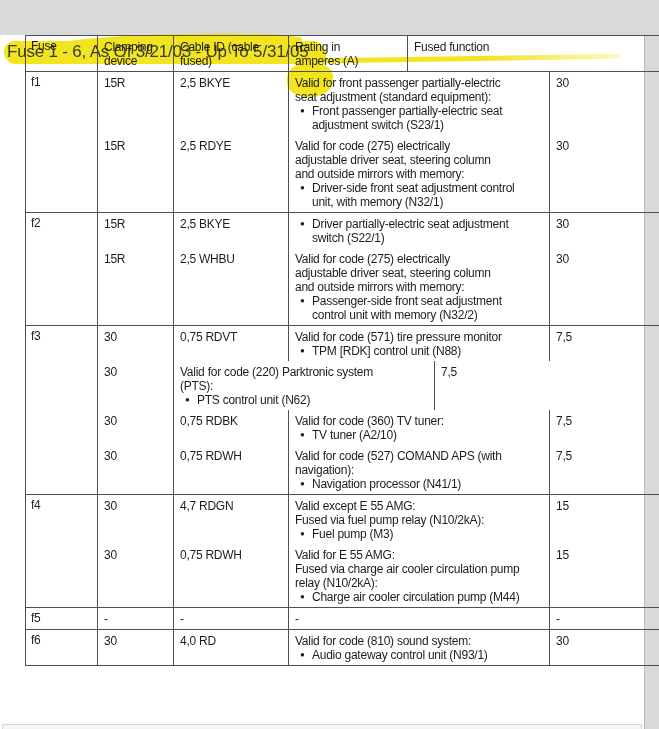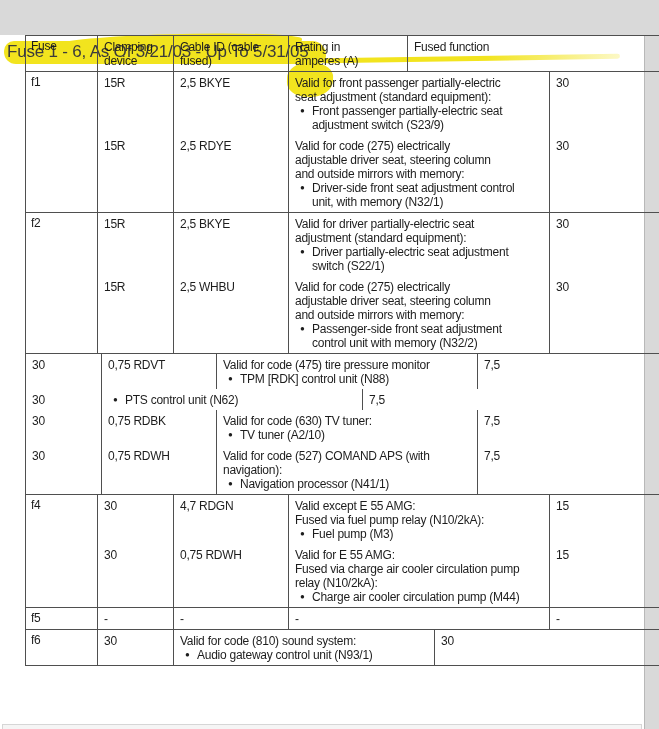--- a/index.html
+++ b/index.html
@@ -112,21 +112,21 @@
           <div class="entries">
             <div class="entry">
               <div class="cell c-clamp">15R</div>
               <div class="cell c-cable">2,5 BKYE</div>
               <div class="cell c-func">
                 <div class="intro">Valid for front passenger partially-electric
 seat adjustment (standard equipment):</div>
                 <div class="bullet">
                   <span class="bm">●</span>
                   <span class="btxt">Front passenger partially-electric seat
-adjustment switch (S23/9)</span>
+adjustment switch (S23/1)</span>
                 </div>
               </div>
               <div class="cell c-rating">30</div>
             </div>
             <div class="entry">
               <div class="cell c-clamp">15R</div>
               <div class="cell c-cable">2,5 RDYE</div>
               <div class="cell c-func">
                 <div class="intro">Valid for code (275) electrically
 adjustable driver seat, steering column
@@ -141,22 +141,20 @@
             </div>
           </div>
         </div>
         <div class="t-row">
           <div class="cell c-fuse">f2</div>
           <div class="entries">
             <div class="entry">
               <div class="cell c-clamp">15R</div>
               <div class="cell c-cable">2,5 BKYE</div>
               <div class="cell c-func">
-                <div class="intro">Valid for driver partially-electric seat
-adjustment (standard equipment):</div>
                 <div class="bullet">
                   <span class="bm">●</span>
                   <span class="btxt">Driver partially-electric seat adjustment
 switch (S22/1)</span>
                 </div>
               </div>
               <div class="cell c-rating">30</div>
             </div>
             <div class="entry">
               <div class="cell c-clamp">15R</div>
@@ -169,48 +167,51 @@
                   <span class="bm">●</span>
                   <span class="btxt">Passenger-side front seat adjustment
 control unit with memory (N32/2)</span>
                 </div>
               </div>
               <div class="cell c-rating">30</div>
             </div>
           </div>
         </div>
         <div class="t-row">
+          <div class="cell c-fuse">f3</div>
           <div class="entries">
             <div class="entry">
               <div class="cell c-clamp">30</div>
               <div class="cell c-cable">0,75 RDVT</div>
               <div class="cell c-func">
-                <div class="intro">Valid for code (475) tire pressure monitor</div>
+                <div class="intro">Valid for code (571) tire pressure monitor</div>
                 <div class="bullet">
                   <span class="bm">●</span>
                   <span class="btxt">TPM [RDK] control unit (N88)</span>
                 </div>
               </div>
               <div class="cell c-rating">7,5</div>
             </div>
             <div class="entry">
               <div class="cell c-clamp">30</div>
               <div class="cell c-func">
+                <div class="intro">Valid for code (220) Parktronic system
+(PTS):</div>
                 <div class="bullet">
                   <span class="bm">●</span>
                   <span class="btxt">PTS control unit (N62)</span>
                 </div>
               </div>
               <div class="cell c-rating">7,5</div>
             </div>
             <div class="entry">
               <div class="cell c-clamp">30</div>
               <div class="cell c-cable">0,75 RDBK</div>
               <div class="cell c-func">
-                <div class="intro">Valid for code (630) TV tuner:</div>
+                <div class="intro">Valid for code (360) TV tuner:</div>
                 <div class="bullet">
                   <span class="bm">●</span>
                   <span class="btxt">TV tuner (A2/10)</span>
                 </div>
               </div>
               <div class="cell c-rating">7,5</div>
             </div>
             <div class="entry">
               <div class="cell c-clamp">30</div>
               <div class="cell c-cable">0,75 RDWH</div>
@@ -269,20 +270,21 @@
               </div>
               <div class="cell c-rating">-</div>
             </div>
           </div>
         </div>
         <div class="t-row">
           <div class="cell c-fuse">f6</div>
           <div class="entries">
             <div class="entry">
               <div class="cell c-clamp">30</div>
+              <div class="cell c-cable">4,0 RD</div>
               <div class="cell c-func">
                 <div class="intro">Valid for code (810) sound system:</div>
                 <div class="bullet">
                   <span class="bm">●</span>
                   <span class="btxt">Audio gateway control unit (N93/1)</span>
                 </div>
               </div>
               <div class="cell c-rating">30</div>
             </div>
           </div>

